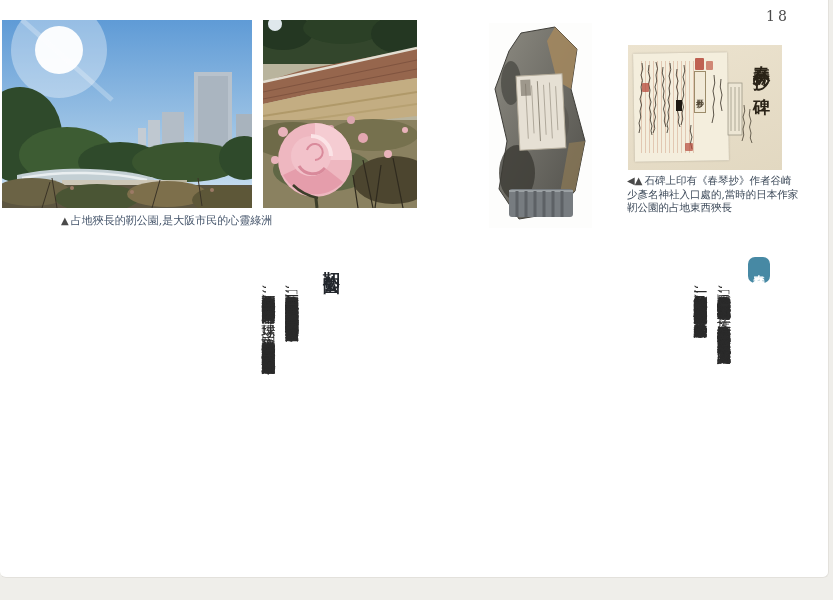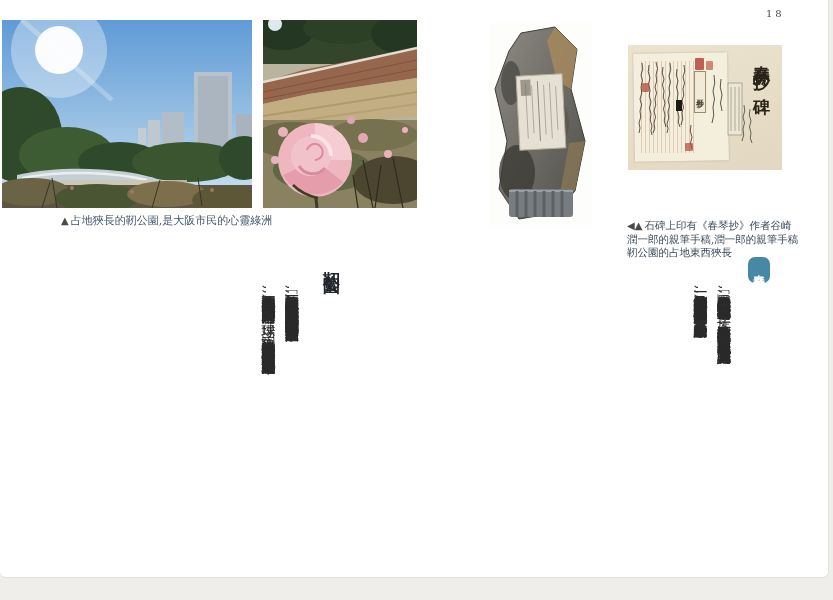--- a/index.html
+++ b/index.html
@@ -8,21 +8,21 @@
     background:#efeeea;
     font-family:"DejaVu Serif","Liberation Serif",serif;
   }
   .page{
     position:absolute;left:0;top:0;width:829px;height:578px;
     background:#ffffff;border-right:1px solid #e3e1dc;border-bottom:1px solid #e3e1dc;
     border-radius:0 0 6px 6px;box-sizing:border-box;
   }
   
   .pagenum{
-    position:absolute;left:766px;top:8px;font-size:10px;color:#4a4a4a;
+    position:absolute;left:766px;top:8px;font-size:14px;color:#4a4a4a;
     letter-spacing:3px;font-family:"DejaVu Serif",serif;
   }
   
   .photo{position:absolute;overflow:hidden;}
   #photo-park{left:2px;top:20px;width:250px;height:188px;}
   #photo-rose{left:263px;top:20px;width:154px;height:188px;}
   #photo-stone{left:489px;top:23px;width:103px;height:205px;background:#fdfdfc;}
   #photo-manuscript{
     left:628px;top:45px;width:154px;height:125px;
     background:linear-gradient(160deg,#ece3cf,#e2d8c1);
@@ -47,21 +47,21 @@
     writing-mode:vertical-rl;text-orientation:mixed;
     font-size:17px;font-weight:bold;letter-spacing:3px;color:#2a2317;
     font-family:"DejaVu Serif",serif;
   }
   #photo-manuscript svg{position:absolute;left:0;top:0;}
   
   .caption{
     position:absolute;font-family:"DejaVu Serif",serif;color:#44546a;
   }
   #caption-parkrose{left:45px;top:213px;font-size:11px;line-height:16px;margin-left:16px;}
-  #caption-monument{left:627px;top:174px;width:172px;font-size:10.5px;line-height:13.5px;color:#3d4a5a;margin-top:45px;}
+  #caption-monument{left:627px;top:174px;width:172px;font-size:10.5px;line-height:13.5px;color:#3d4a5a;}
   .cap-marker{color:#4a4a4a;margin-right:2px;font-size:10px;}
   
   .vsec{
     position:absolute;top:257px;height:318px;
     writing-mode:vertical-rl;text-orientation:mixed;
     font-family:"DejaVu Serif","Liberation Serif",serif;
     font-size:14px;line-height:1.68;color:#2b2b2b;
   }
   #sec-monument{left:470px;width:300px;}
   #sec-utsubo{left:10px;width:346px;}
@@ -234,21 +234,21 @@
       </g>
     </svg>
     <div class="titlebox">春琴抄</div>
     <div class="calligraphy">春琴抄の碑</div>
   </div>
 
   <div class="caption" id="caption-monument">
     <div>
       <span class="cap-marker">◀▲</span><span>石碑上印有《春琴抄》作者谷崎</span>
     </div>
-    <div>潤一郎的親筆手稿,潤一郎的親筆手稿</div>
+    <div>少彥名神社入口處的,當時的日本作家</div>
     <div>靭公園的占地東西狹長</div>
   </div>
 
   <div class="vsec" id="sec-monument">
     <div>
       <span class="badge">春琴抄之碑</span>
     </div>
     <p>
       <span>少彥名神社入口處的「春琴抄之碑」,由道修町資料保存會於二〇〇〇年豎立,「春琴抄之碑」五字由知名地歌箏曲家菊原初子</span><span class="small">(當時一百零一歲)</span><span>提字。菊原初子自幼師從祖父菊植明琴及父親第三代菊原琴治,學習箏曲,門下弟子多達數千人,於昭和五十四年</span><span class="small">(一九七九年)</span><span>被認定為「人間國寶」</span><span class="small">(無形文化資產保護者)</span><span>。</span>
     </p>

